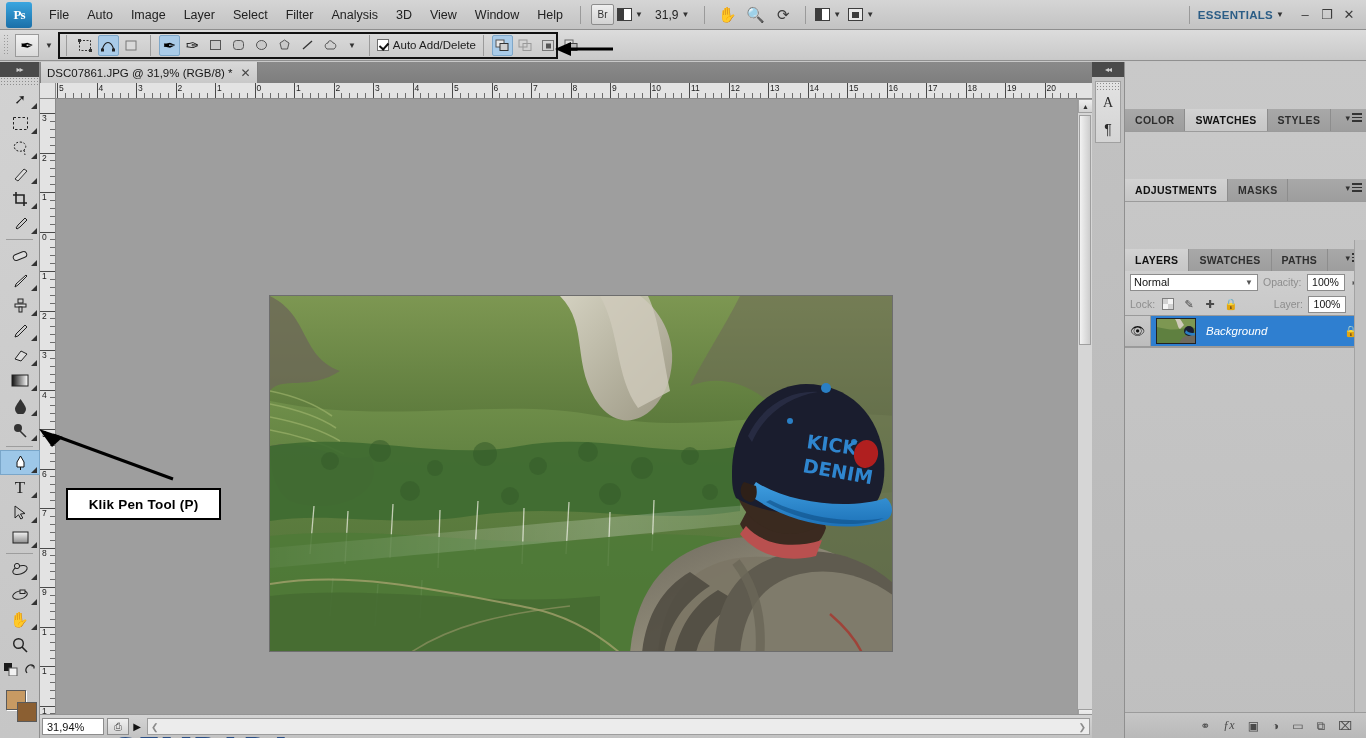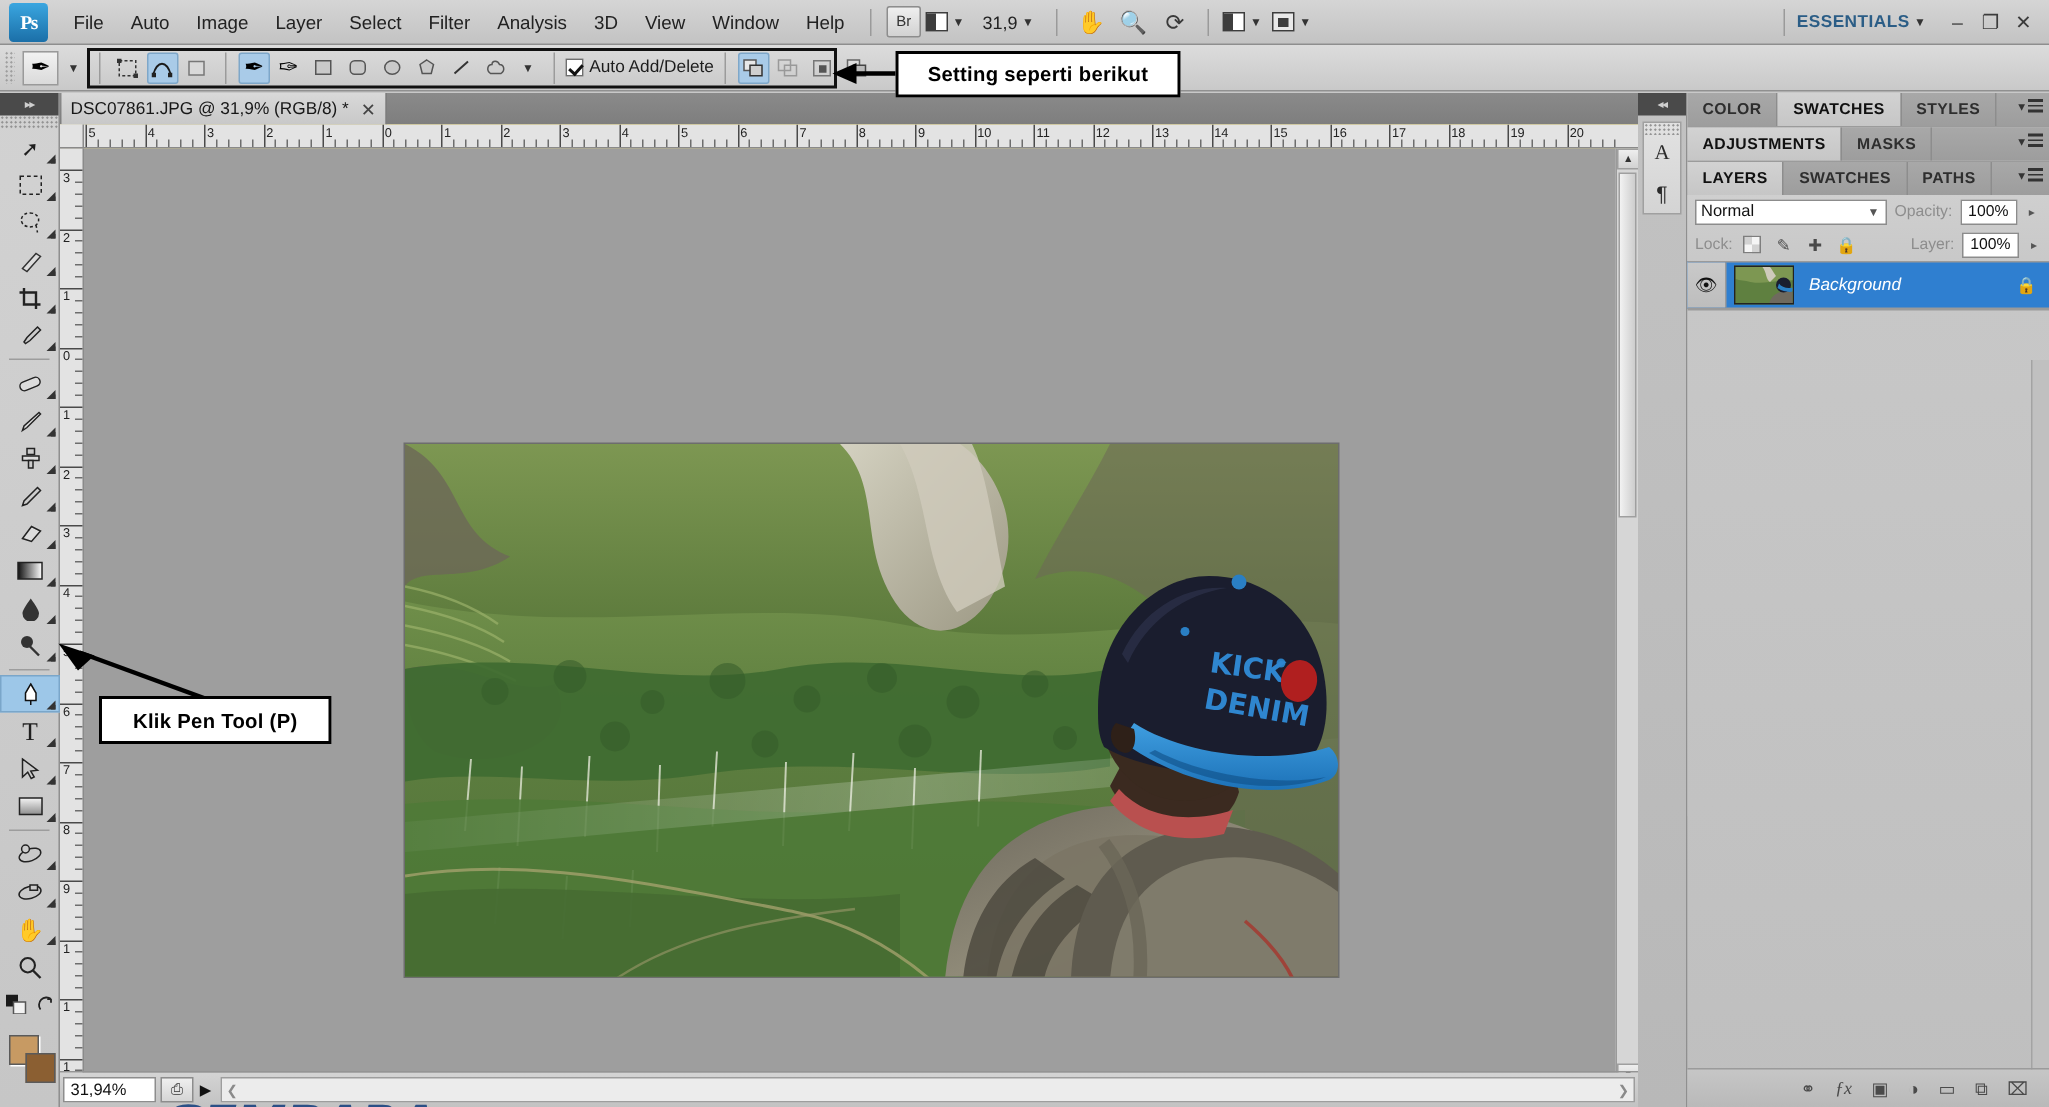--- a/index.html
+++ b/index.html
@@ -234,21 +234,21 @@
   }
   .md-ico{
     height:26px;display:flex;align-items:center;justify-content:center;
     font-size:14px;color:#2b2b2b;
   }
 
   .rightpanel{
     position:absolute;left:1125px;top:62px;width:241px;height:676px;
     background:linear-gradient(#c9c9c9,#bfbfbf);
   }
-  .panelgroup{ border-bottom:1px solid #9b9b9b; }
+  .panelgroup{ border-bottom:1px solid #9b9b9b;margin-top:47px; }
   .tabrow{
     height:22px;display:flex;align-items:stretch;
     background:linear-gradient(#a8a8a8,#9d9d9d);
     position:relative;
   }
   .ptab{
     display:flex;align-items:center;padding:0 10px;
     font-size:10.5px;font-weight:bold;color:#2e2e2e;letter-spacing:.3px;
     border-right:1px solid #8d8d8d;
   }
@@ -1168,21 +1168,20 @@
       <span>▭</span>
       <span>⧉</span>
       <span>⌧</span>
     </div>
   </div>
 
   <svg class="arrow" style="left:555px;top:38px;width:60px;height:22px">
     <line x1="58" y1="11" x2="12" y2="11" stroke="#000" stroke-width="3"></line>
     <polygon points="0,11 16,4 16,18" fill="#000"></polygon>
   </svg>
-  <div class="callout" style="left:597px;top:34px;width:190px;height:31px">Setting seperti berikut</div>
 
   <svg class="arrow" style="left:33px;top:425px;width:150px;height:60px">
     <line x1="140" y1="54" x2="20" y2="10" stroke="#000" stroke-width="3"></line>
     <polygon points="6,4 30,12 19,22" fill="#000"></polygon>
   </svg>
-  <div class="callout" style="left:66px;top:464px;width:155px;height:32px">Klik Pen Tool (P)</div>
+  <div class="callout" style="left:66px;top:488px;width:155px;height:32px">Klik Pen Tool (P)</div>
 
 </div>
 
 </body></html>

